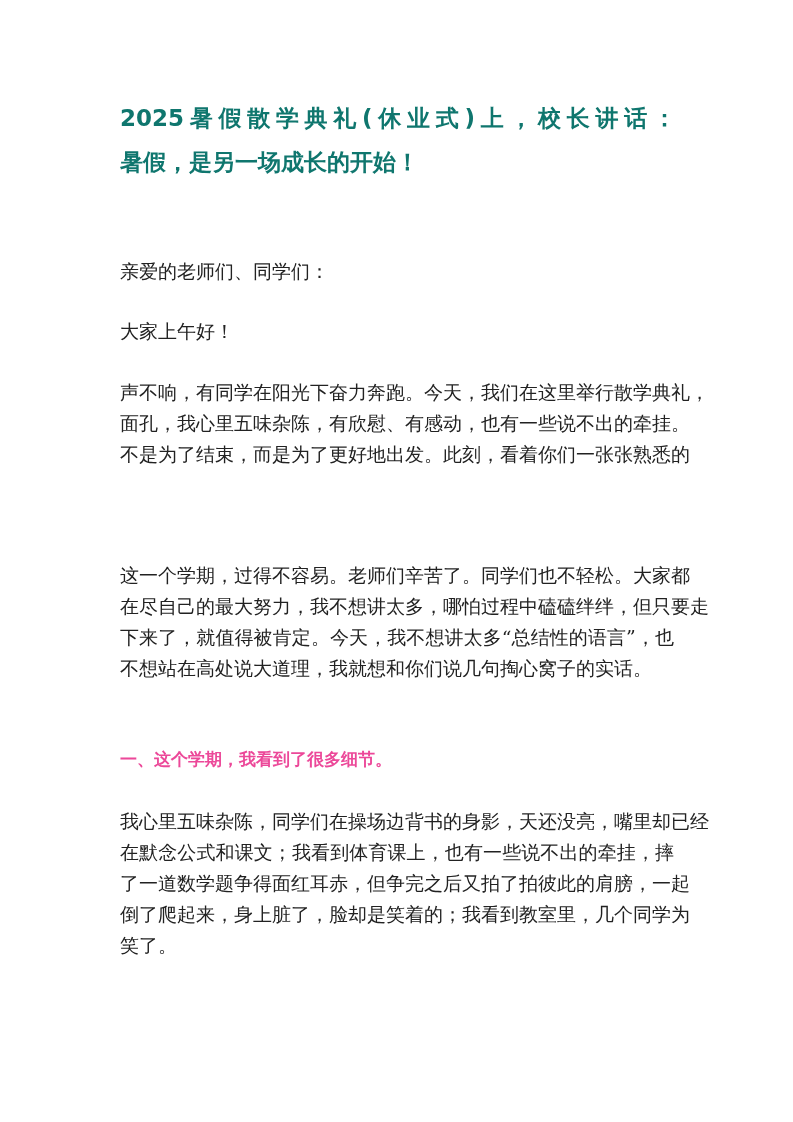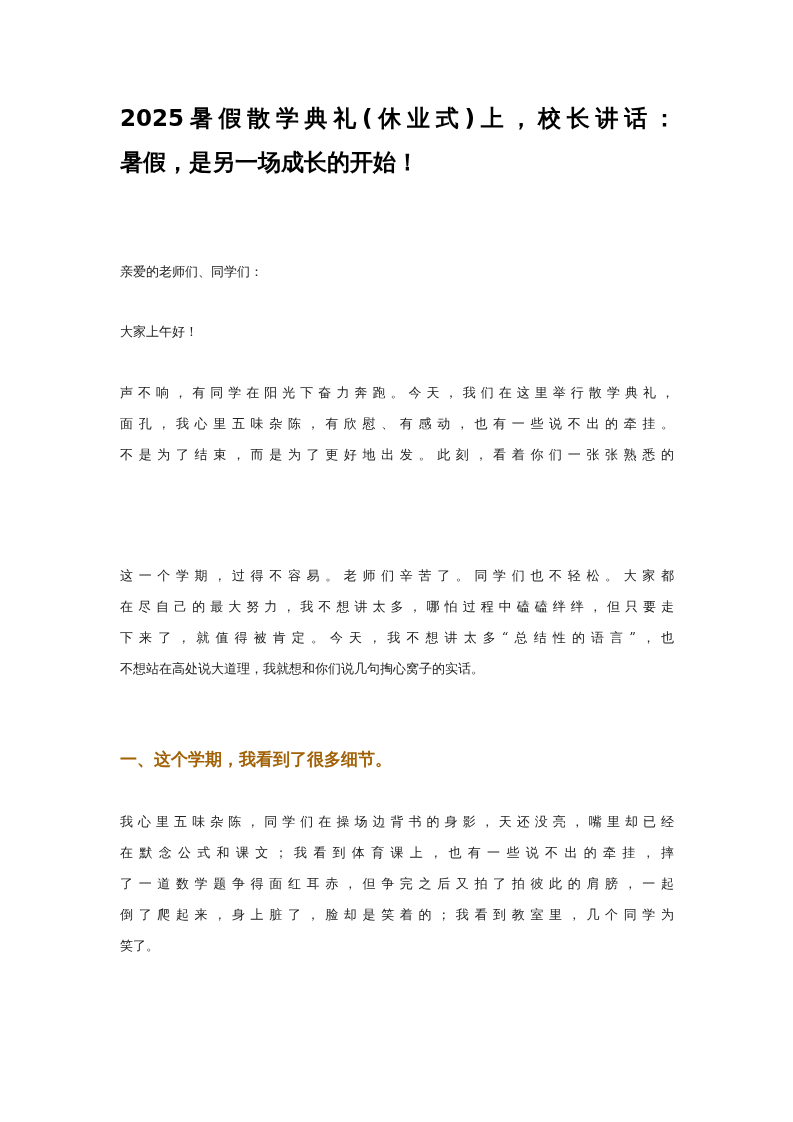--- a/index.html
+++ b/index.html
@@ -1,27 +1,27 @@
 <!DOCTYPE html>
 <html><head>
 <meta charset="utf-8">
 <style>
   html, body { margin: 0; padding: 0; background: #ffffff; }
   body { width: 793px; height: 1122px; position: relative; overflow: hidden;
          font-family: "DejaVu Serif", "Liberation Serif", serif; color: #111; }
   .page { position: absolute; left: 0; top: 0; width: 793px; height: 1122px; background: #fff; }
   .title { position: absolute; left: 120px; width: 556px; font-family: "DejaVu Sans", "Liberation Sans", sans-serif;
-           font-weight: bold; font-size: 23px; line-height: 44px; color: #000000; }
+           font-weight: bold; font-size: 23px; line-height: 44px; color: #0f766e; }
   .title .line { display: block; white-space: nowrap; }
   .title .l1 { text-align: justify; text-align-last: justify; }
-  .para { position: absolute; left: 120px; width: 554px; font-size: 13px; line-height: 31px; color: #222; }
+  .para { position: absolute; left: 120px; width: 554px; font-size: 19px; line-height: 31px; color: #222; }
   .para .line { display: block; white-space: nowrap; height: 31px; }
   .para .full { text-align: justify; text-align-last: justify; }
   .heading { position: absolute; left: 120px; width: 554px; font-family: "DejaVu Sans", "Liberation Sans", sans-serif;
-             font-weight: bold; font-size: 17px; line-height: 31px; color: #a16207; }
+             font-weight: bold; font-size: 17px; line-height: 31px; color: #ec4899; }
 </style>
 </head>
 <body>
 
 <div class="page">
 
   <div class="title" style="top:96px;">
     <span class="line l1">2025暑假散学典礼(休业式)上，校长讲话：</span>
     <span class="line">暑假，是另一场成长的开始！</span>
   </div>

